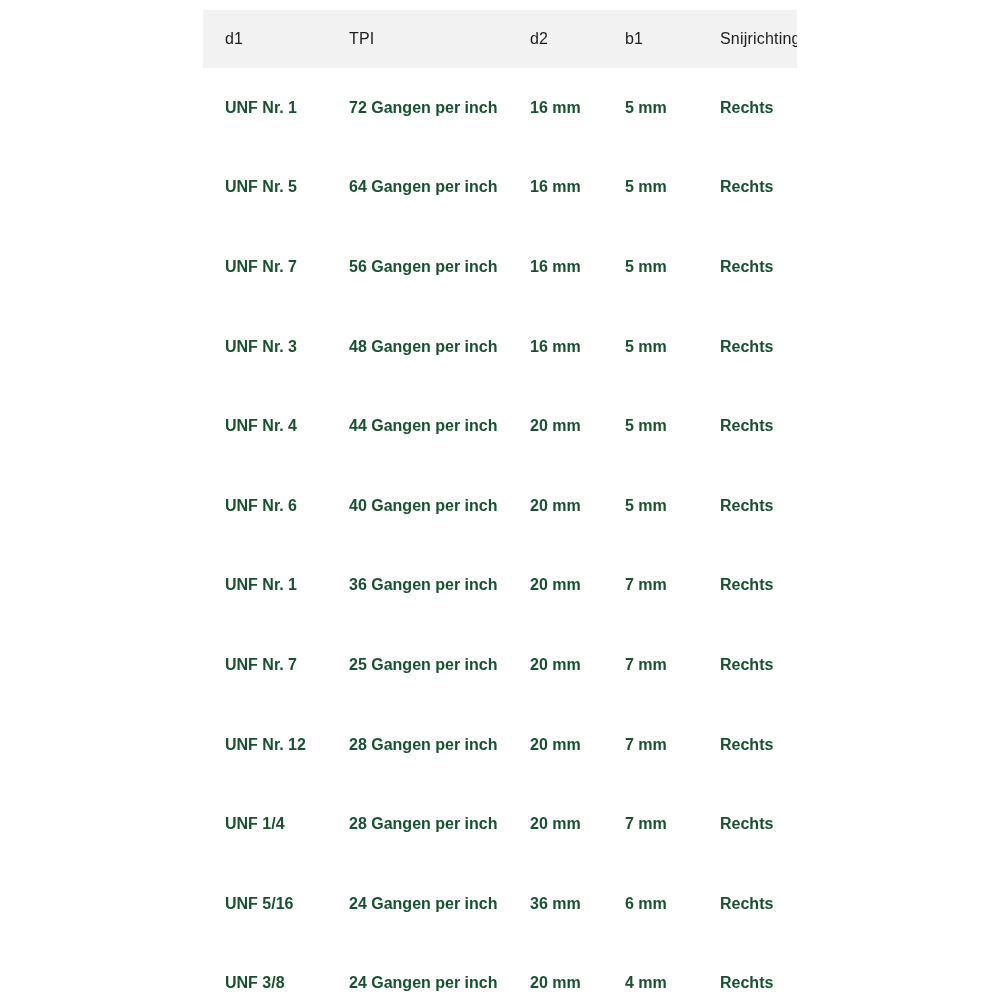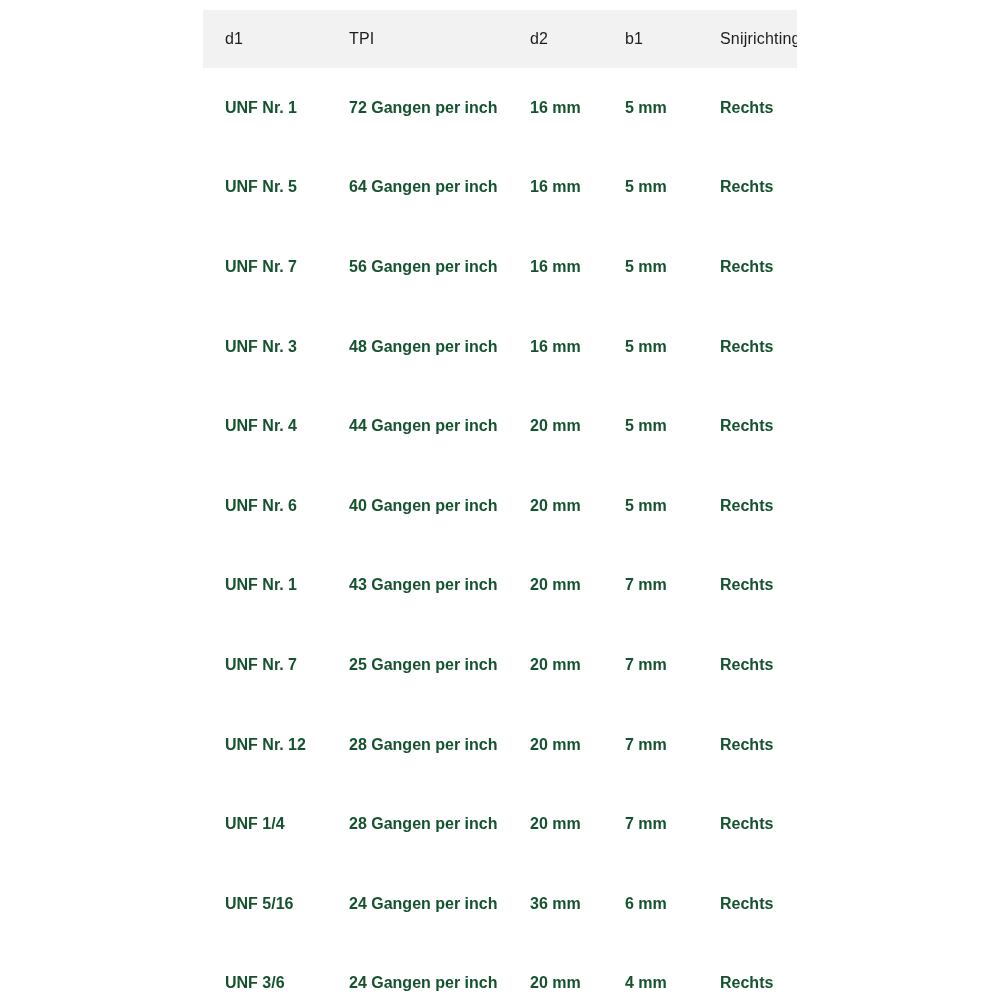--- a/index.html
+++ b/index.html
@@ -97,21 +97,21 @@
       </div>
       <div class="trow">
         <div class="cell c0">UNF Nr. 6</div>
         <div class="cell c1">40 Gangen per inch</div>
         <div class="cell c2">20 mm</div>
         <div class="cell c3">5 mm</div>
         <div class="cell c4">Rechts</div>
       </div>
       <div class="trow">
         <div class="cell c0">UNF Nr. 1</div>
-        <div class="cell c1">43 Gangen per inch</div>
+        <div class="cell c1">36 Gangen per inch</div>
         <div class="cell c2">20 mm</div>
         <div class="cell c3">7 mm</div>
         <div class="cell c4">Rechts</div>
       </div>
       <div class="trow">
         <div class="cell c0">UNF Nr. 7</div>
         <div class="cell c1">25 Gangen per inch</div>
         <div class="cell c2">20 mm</div>
         <div class="cell c3">7 mm</div>
         <div class="cell c4">Rechts</div>
@@ -131,20 +131,20 @@
         <div class="cell c4">Rechts</div>
       </div>
       <div class="trow">
         <div class="cell c0">UNF 5/16</div>
         <div class="cell c1">24 Gangen per inch</div>
         <div class="cell c2">36 mm</div>
         <div class="cell c3">6 mm</div>
         <div class="cell c4">Rechts</div>
       </div>
       <div class="trow">
-        <div class="cell c0">UNF 3/6</div>
+        <div class="cell c0">UNF 3/8</div>
         <div class="cell c1">24 Gangen per inch</div>
         <div class="cell c2">20 mm</div>
         <div class="cell c3">4 mm</div>
         <div class="cell c4">Rechts</div>
       </div>
     </div>
 </div>
 
 </body></html>

